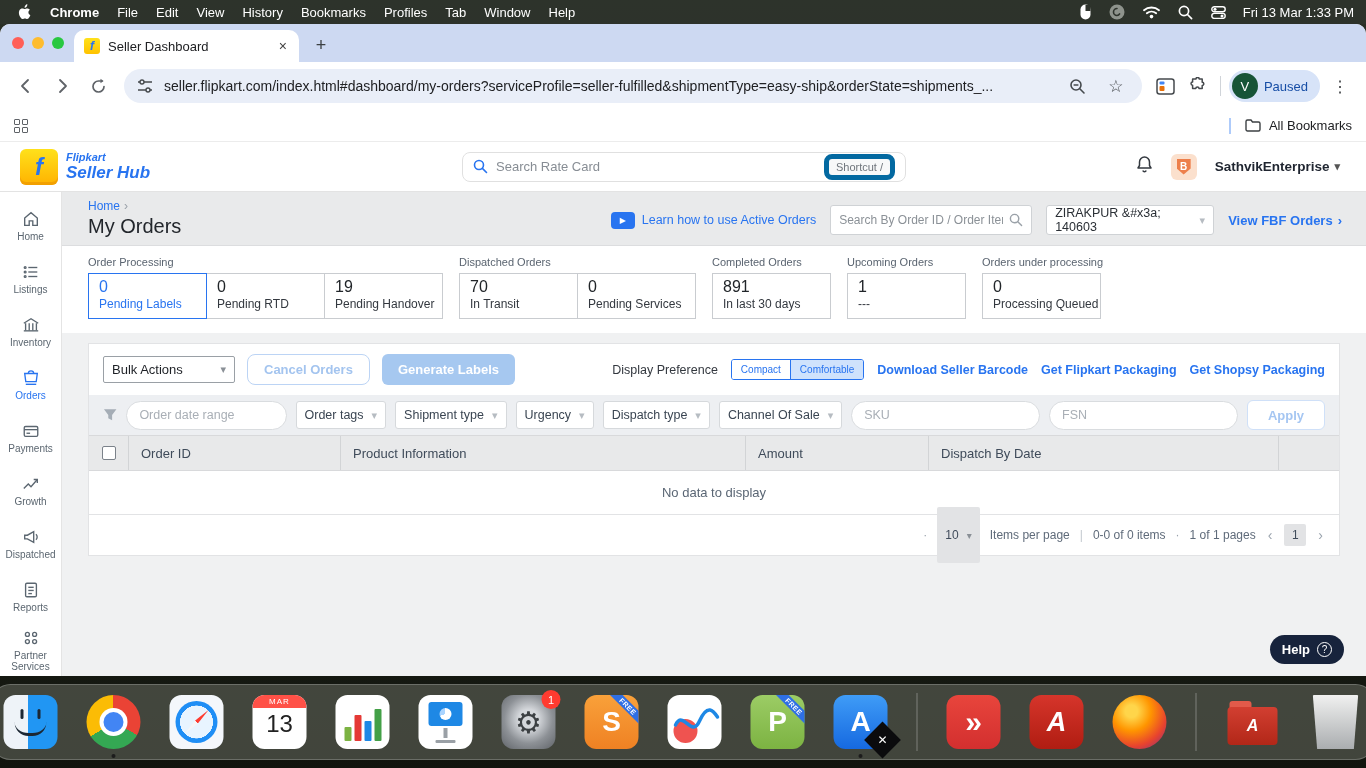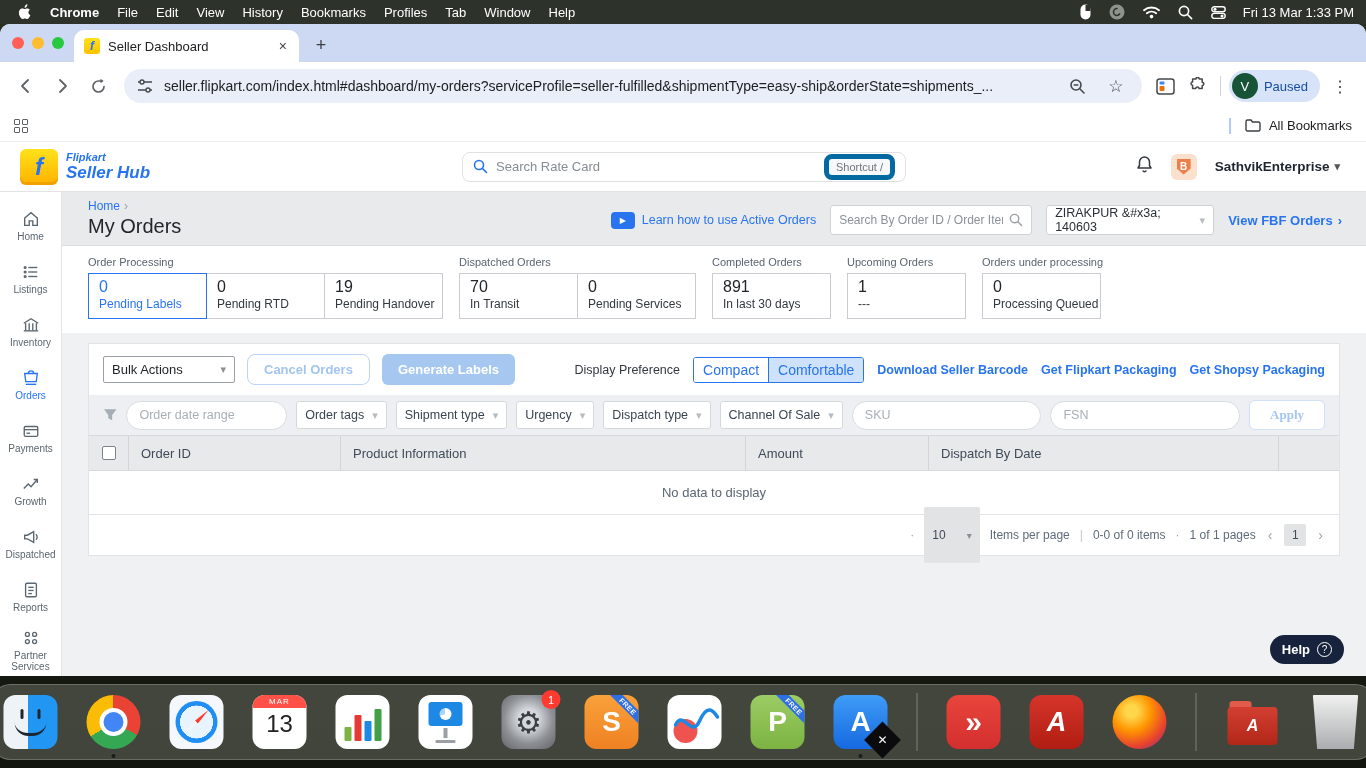--- a/index.html
+++ b/index.html
@@ -124,50 +124,50 @@
   .bulksel { width:132px; height:27px; border:1px solid #9aa0a6; background:#fff; display:flex; align-items:center;
     justify-content:space-between; padding:0 8px; font-size:13px; color:#1e2126; border-radius:2px; }
   .bulksel .car { color:#8a9096; font-size:11px; }
   .btn-cancel { height:31px; padding:0 16px; border:1px solid #bcd4f5; border-radius:8px; background:#fff;
     color:#a3c4ef; font-size:13px; font-weight:bold; display:flex; align-items:center; }
   .btn-generate { height:31px; padding:0 16px; border:none; border-radius:6px; background:#a6c8f0;
     color:#fff; font-size:13px; font-weight:bold; display:flex; align-items:center; }
   .actions-right { margin-left:auto; display:flex; align-items:center; gap:13px; }
   .dplabel { font-size:12.5px; color:#33383f; }
   .toggle { display:flex; border:1.5px solid #2874f0; border-radius:3px; overflow:hidden; }
-  .toggle .opt { padding:4px 9px; font-size:14px; color:#2874f0; background:#fff; }
+  .toggle .opt { padding:4px 9px; font-size:10px; color:#2874f0; background:#fff; }
   .toggle .opt.on { background:#cfe2fc; border-left:1.5px solid #2874f0; }
   .bluelink { color:#2874f0; font-size:12.5px; font-weight:bold; white-space:nowrap; }
 
   
   .filterrow { background:#edeff2; display:flex; align-items:center; padding:6px 14px; gap:9px; height:40px; }
   .pillinput { height:29px; background:#fff; border:1px solid #d9dcdf; border-radius:15px; display:flex;
     align-items:center; padding:0 12px; }
   .pillinput input { border:none; outline:none; font-size:12.5px; color:#333; width:100%; background:transparent; font-family:inherit; }
   .pillinput input::placeholder { color:#a9afb6; }
   .w-date{width:166px;} .w-sku{width:196px;} .w-fsn{width:196px;}
   .fdrop { height:28px; background:#fff; border:1px solid #d6d9dc; border-radius:3px; display:flex; align-items:center;
     gap:8px; padding:0 8px; font-size:12.5px; color:#3a4552; white-space:nowrap; }
   .fdrop .car { color:#b6bcc2; font-size:11px; }
   .btn-apply { margin-left:auto; height:30px; padding:0 20px; background:#fff; border:1px solid #cfe0f8;
-    border-radius:6px; color:#a5c6f2; font-weight:bold; font-size:13px; display:flex; align-items:center;font-family:Liberation Serif, serif; }
+    border-radius:6px; color:#a5c6f2; font-weight:bold; font-size:13px; display:flex; align-items:center; }
 
   
   .thead { display:grid; grid-template-columns:40px 212px 405px 183px 1fr 60px; background:#e8e9ea;
     border-top:1px solid #d8d9db; border-bottom:1px solid #d8d9db; height:36px; }
   .th { display:flex; align-items:center; padding:0 12px; font-size:13px; color:#3f4b5a;
     border-right:1px solid #d2d4d6; }
   .th:last-child { border-right:none; }
   .th.cb { justify-content:center; padding:0; }
   .checkbox { width:14px; height:14px; border:1.5px solid #7b828a; border-radius:2px; background:#fff; }
   .nodata { height:44px; display:flex; align-items:center; justify-content:center; font-size:13px; color:#5a6674;
     border-bottom:1px solid #e2e3e5; }
   .pagerow { height:40px; display:flex; align-items:center; justify-content:flex-end; gap:10px; padding:0 14px;
     font-size:12px; color:#5f6b7a; }
-  .psize { background:#e2e3e5; border-radius:2px; padding:21px 8px; display:flex; gap:21px; align-items:center; color:#3f4b5a; }
+  .psize { background:#e2e3e5; border-radius:2px; padding:21px 8px; display:flex; gap:8px; align-items:center; color:#3f4b5a; }
   .psize .car { color:#8a9096; font-size:10px; }
   .pdot { color:#9aa3ad; }
   .psep { color:#c3c9cf; }
   .pgchev { color:#9aa3ad; font-size:14px; padding:0 2px; }
   .pgnum { background:#e2e3e5; border-radius:2px; width:22px; height:22px; display:flex; align-items:center;
     justify-content:center; color:#3f4b5a; }
 
   .helpfab { position:absolute; right:22px; bottom:12px; height:29px; background:#17233c; border-radius:15px;
     color:#fff; display:flex; align-items:center; gap:7px; padding:0 12px; font-size:13px; font-weight:bold; }
   .qmark { width:15px; height:15px; border:1.5px solid #fff; border-radius:50%; font-size:10px; font-weight:normal;

